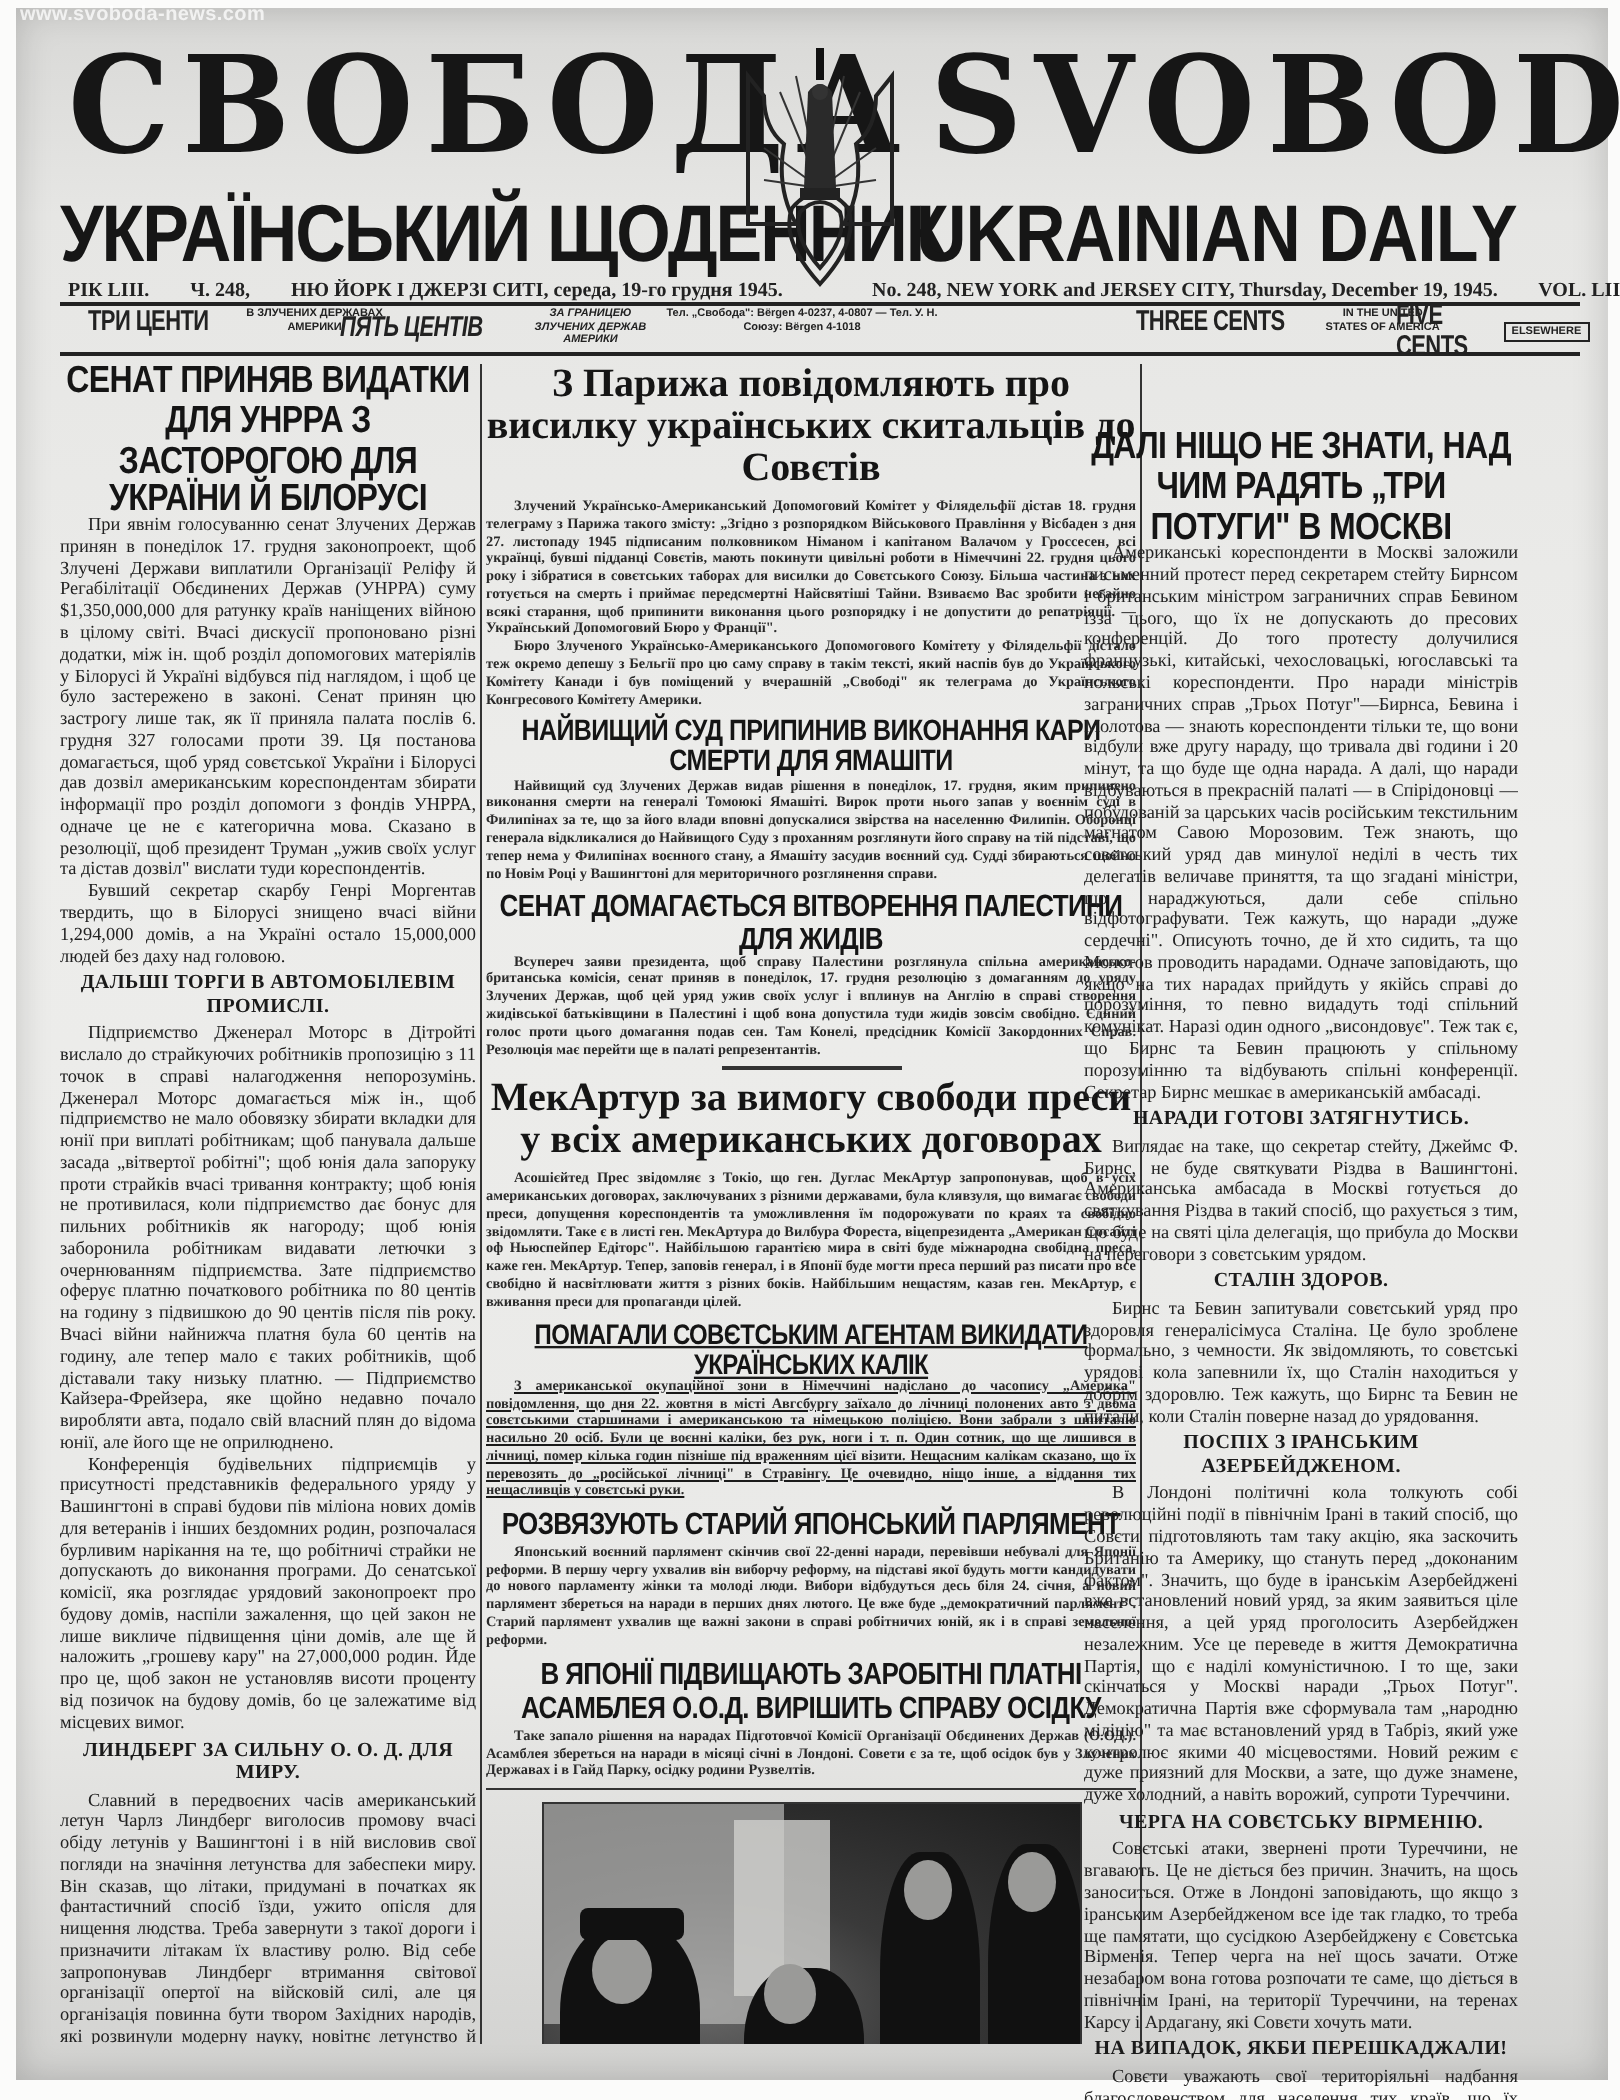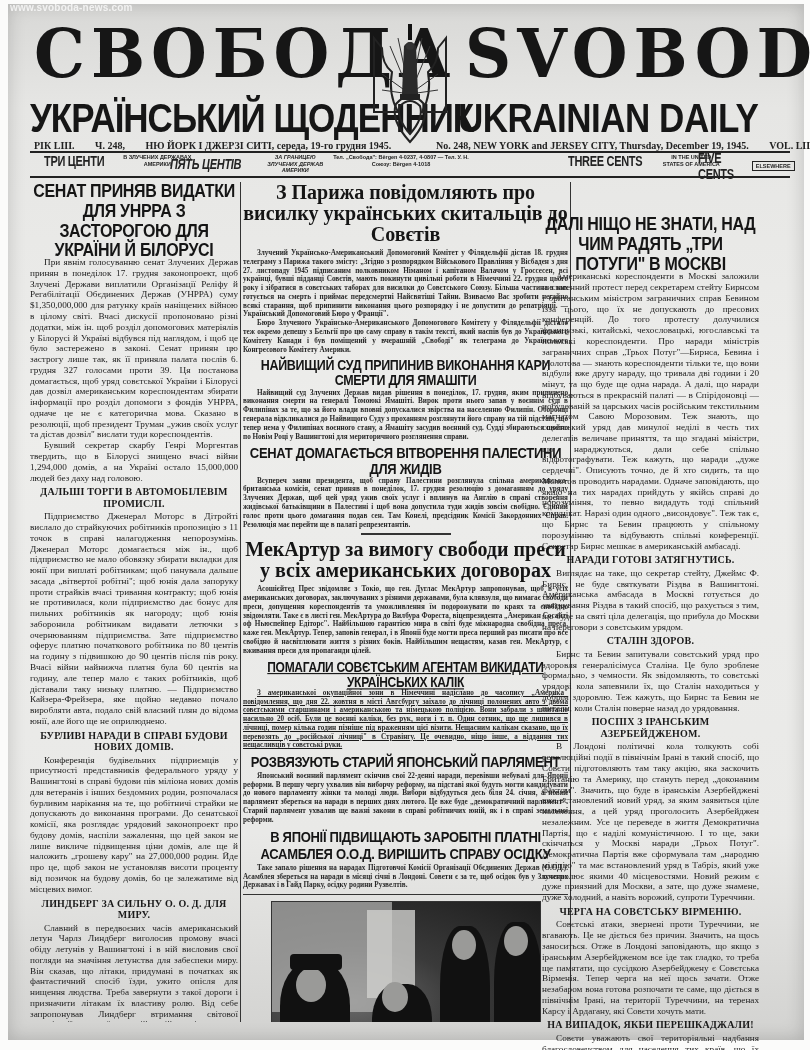--- a/index.html
+++ b/index.html
@@ -162,21 +162,20 @@
   <div>
     <div class="hl xl" style="font-size:16px;">СЕНАТ ПРИНЯВ ВИДАТКИ ДЛЯ УНРРА З ЗАСТОРОГОЮ ДЛЯ УКРАЇНИ Й БІЛОРУСІ</div>
     <p class="body" style="margin-top:8px;">При явнім голосуванню сенат Злучених Держав принян в понеділок 17. грудня законопроект, щоб Злучені Держави виплатили Організації Реліфу й Регабілітації Обєдинених Держав (УНРРА) суму $1,350,000,000 для ратунку країв наніщених війною в цілому світі. Вчасі дискусії пропоновано різні додатки, між ін. щоб розділ допомогових матеріялів у Білорусі й Україні відбувся під наглядом, і щоб це було застережено в законі. Сенат принян цю застрогу лише так, як її приняла палата послів 6. грудня 327 голосами проти 39. Ця постанова домагається, щоб уряд совєтської України і Білорусі дав дозвіл американським кореспондентам збирати інформації про розділ допомоги з фондів УНРРА, одначе це не є категорична мова. Сказано в резолюції, щоб президент Труман „ужив своїх услуг та дістав дозвіл" вислати туди кореспондентів.</p>
     <p class="body">Бувший секретар скарбу Генрі Моргентав твердить, що в Білорусі знищено вчасі війни 1,294,000 домів, а на Україні остало 15,000,000 людей без даху над головою.</p>
   </div>
   <div>
     <div class="sub">ДАЛЬШІ ТОРГИ В АВТОМОБІЛЕВІМ ПРОМИСЛІ.</div>
     <p class="body">Підприємство Дженерал Моторс в Дітройті вислало до страйкуючих робітників пропозицію з 11 точок в справі налагодження непорозумінь. Дженерал Моторс домагається між ін., щоб підприємство не мало обовязку збирати вкладки для юнії при виплаті робітникам; щоб панувала дальше засада „вітвертої робітні"; щоб юнія дала запоруку проти страйків вчасі тривання контракту; щоб юнія не противилася, коли підприємство дає бонус для пильних робітників як нагороду; щоб юнія заборонила робітникам видавати летючки з очернюванням підприємства. Зате підприємство оферує платню початкового робітника по 80 центів на годину з підвишкою до 90 центів після пів року. Вчасі війни найнижча платня була 60 центів на годину, але тепер мало є таких робітників, щоб діставали таку низьку платню. — Підприємство Кайзера-Фрейзера, яке щойно недавно почало виробляти авта, подало свій власний плян до відома юнії, але його ще не оприлюднено.</p>
   </div>
   <div>
-    <div class="sub">БУРЛИВІ НАРАДИ В СПРАВІ БУДОВИ НОВИХ ДОМІВ.</div>
     <p class="body">Конференція будівельних підприємців у присутності представників федерального уряду у Вашингтоні в справі будови пів міліона нових домів для ветеранів і інших бездомних родин, розпочалася бурливим нарікання на те, що робітничі страйки не допускають до виконання програми. До сенатської комісії, яка розглядає урядовий законопроект про будову домів, наспіли зажалення, що цей закон не лише викличе підвищення ціни домів, але ще й наложить „грошеву кару" на 27,000,000 родин. Йде про це, щоб закон не установляв висоти проценту від позичок на будову домів, бо це залежатиме від місцевих вимог.</p>
   </div>
   <div>
     <div class="sub">ЛИНДБЕРГ ЗА СИЛЬНУ О. О. Д. ДЛЯ МИРУ.</div>
     <p class="body">Славний в передвоєних часів американський летун Чарлз Линдберг виголосив промову вчасі обіду летунів у Вашингтоні і в ній висловив свої погляди на значіння летунства для забеспеки миру. Він сказав, що літаки, придумані в початках як фантастичний спосіб їзди, ужито опісля для нищення людства. Треба завернути з такої дороги і призначити літакам їх властиву ролю. Від себе запропонував Линдберг втримання світової організації опертої на війсковій силі, але ця організація повинна бути твором Західних народів, які розвинули модерну науку, новітнє летунство й атомову бомбу. Організація повинна опертися на підставах християнської релігії. Хоч уживання сили є противне його поняттю, одначе Линдберг піддає таку думку тому, що інші можливости є ще гірші. „Коли нам удасться недопустити до надуживання сили, опертої на летунстві й атомовоі енергії, тоді настане велика епоха для людства" — твердив Линдберг.</p>
   </div>
 
 </div>
 
 <div class="col col-mid">

